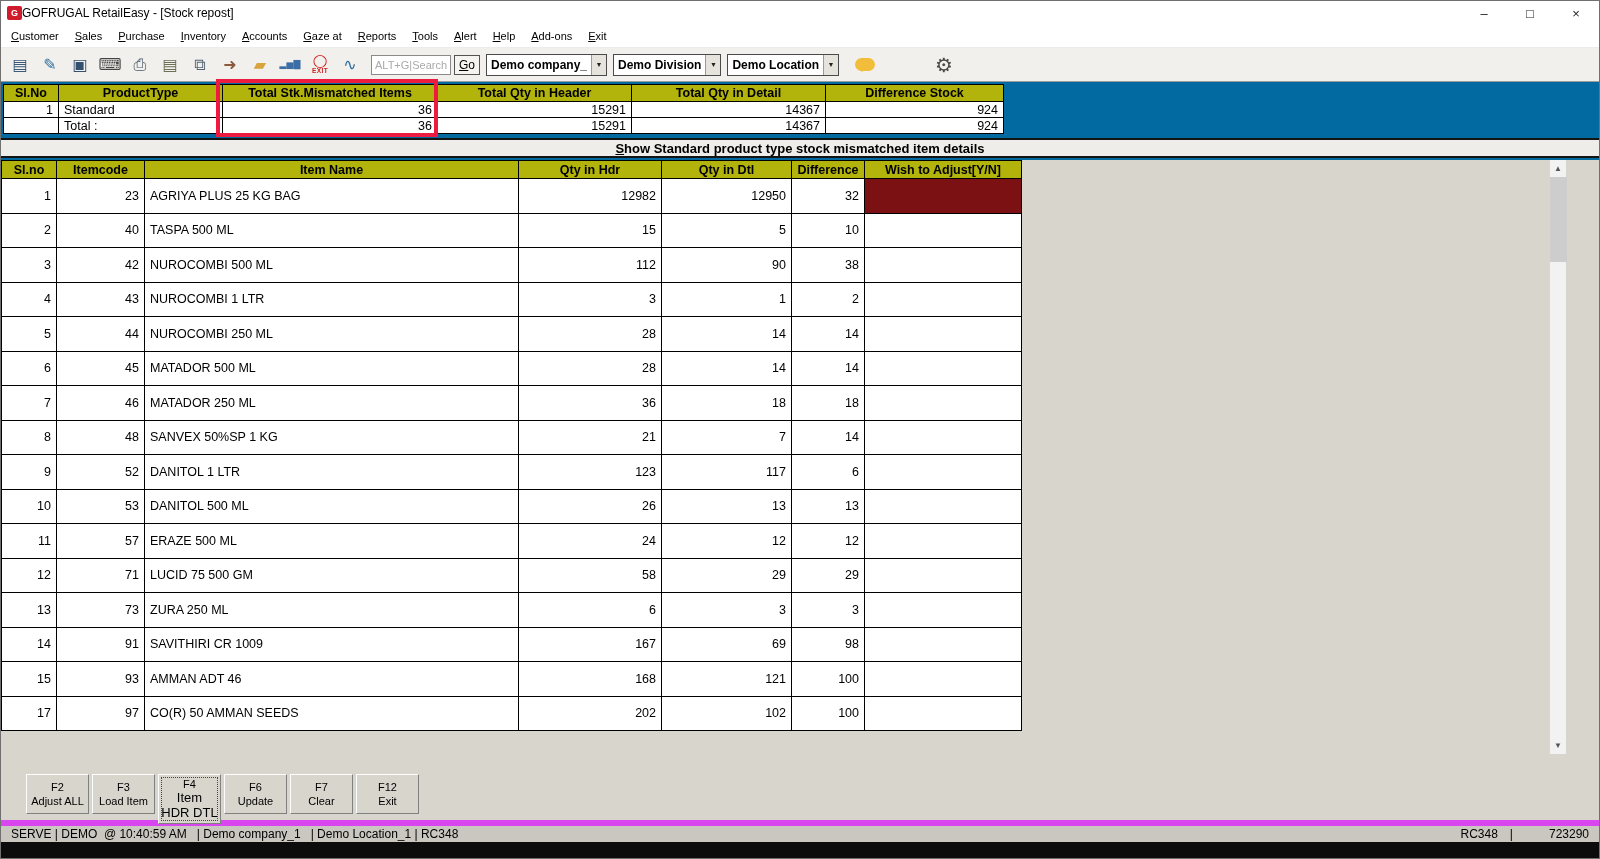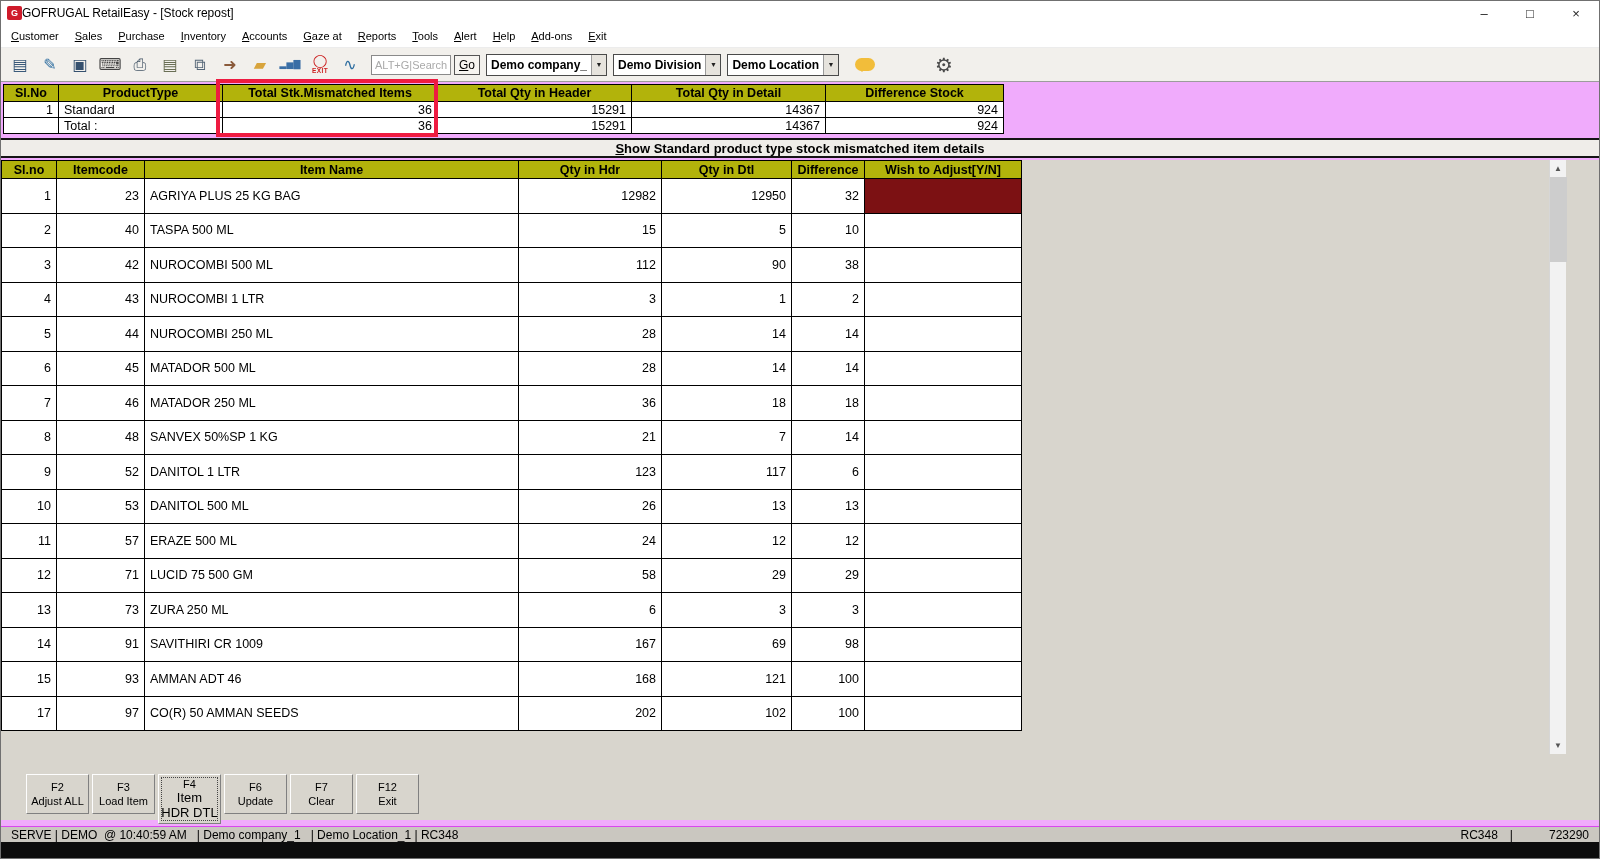--- a/index.html
+++ b/index.html
@@ -23,21 +23,21 @@
   .search-input{width:80px;height:20px;border:1px solid #8a8a8a;font-size:11px;padding:0 3px;color:#444;margin-left:6px;font-family:inherit}
   .search-input::placeholder{color:#a9a9a9}
   .go-btn{height:20px;min-width:26px;border:1px solid #555;background:#f6f4f0;font-size:12px;margin-left:3px;font-family:inherit;cursor:default}
   .combo{display:flex;align-items:center;height:22px;border:1px solid #4a4a4a;background:#fff;margin-left:6px}
   .combo-label{font-size:12px;font-weight:bold;padding:0 4px;white-space:nowrap}
   .combo-arrow{width:15px;align-self:stretch;background:#e6e3dd;border-left:1px solid #9a9a9a;display:flex;align-items:center;justify-content:center;font-size:7px;color:#222}
   .chat-icon{width:20px;height:13px;background:#f2bd3a;border-radius:7px;margin-left:16px;position:relative}
   .chat-icon::after{content:"";position:absolute;left:3px;bottom:-5px;border:4px solid transparent;border-top-color:#f2bd3a}
   .gear-icon{font-size:20px;color:#4a4a4a;margin-left:60px}
 
-  .content{flex:1 1 auto;position:relative;background:#f0abfc}
+  .content{flex:1 1 auto;position:relative;background:#0369a1}
   table{border-collapse:collapse;table-layout:fixed}
   .summary-table{width:1000px;margin:2px 0 0 2px;font-size:12.5px}
   .summary-table th{background:#b2b30b;border:1px solid #000;font-weight:bold;height:17px;padding:0 4px;color:#000}
   .summary-table td{border:1px solid #000;height:16px;padding:0 5px;background:#fff}
   td.num{text-align:right}
   td.left{text-align:left}
   .bold{font-weight:normal}
   .annotation-box{position:absolute;left:215px;top:-3px;width:222px;height:58px;border:4px solid #ee1b41;z-index:5;pointer-events:none}
 
   .section-header{margin-top:4px;height:20px;border-top:2px solid #141414;border-bottom:2px solid #141414;background:#efede9;display:flex;align-items:center;justify-content:center;font-size:13px;font-weight:bold;color:#000}
@@ -52,21 +52,21 @@
   .scroll-arrow{height:17px;display:flex;align-items:center;justify-content:center;font-size:8px;color:#555}
   .scroll-arrow.down{position:absolute;bottom:0;left:0;width:100%}
   .scroll-thumb{position:absolute;top:17px;left:0;width:17px;height:85px;background:#cdcdcd}
 
   .bottom-area{height:66px;background:#d8d5cd;position:relative}
   .function-keys{position:absolute;left:25px;top:20px;display:flex;gap:3px;align-items:flex-start}
   .fkey{width:63px;min-height:40px;background:#d8d5cd;border:1px solid #808080;border-top-color:#fdfdfd;border-left-color:#fdfdfd;font-size:11px;display:flex;flex-direction:column;align-items:center;justify-content:center;line-height:1.3;padding:2px;color:#000;cursor:default}
   .fkey.active{outline:1px dotted #444;outline-offset:-4px}
   .fkey.small div:nth-child(n+2){font-size:13px;line-height:1.15}
 
-  .statusbar{height:16px;background:#cac7c0;border-top:1px solid #d946ef;display:flex;align-items:center;font-size:12px;padding:0 10px;flex:0 0 auto;color:#000}
+  .statusbar{height:22px;background:#cac7c0;border-top:6px solid #d946ef;display:flex;align-items:center;font-size:12px;padding:0 10px;flex:0 0 auto;color:#000}
   .status-left{white-space:pre}
   .status-right{margin-left:auto;display:flex;align-items:center;white-space:pre}
   .status-right .sep{margin:0 36px 0 12px}
   .bottom-strip{height:16px;background:#0c0c0c;flex:0 0 auto}
 </style>
 </head>
 <body>
 
 <div class="window">
 

